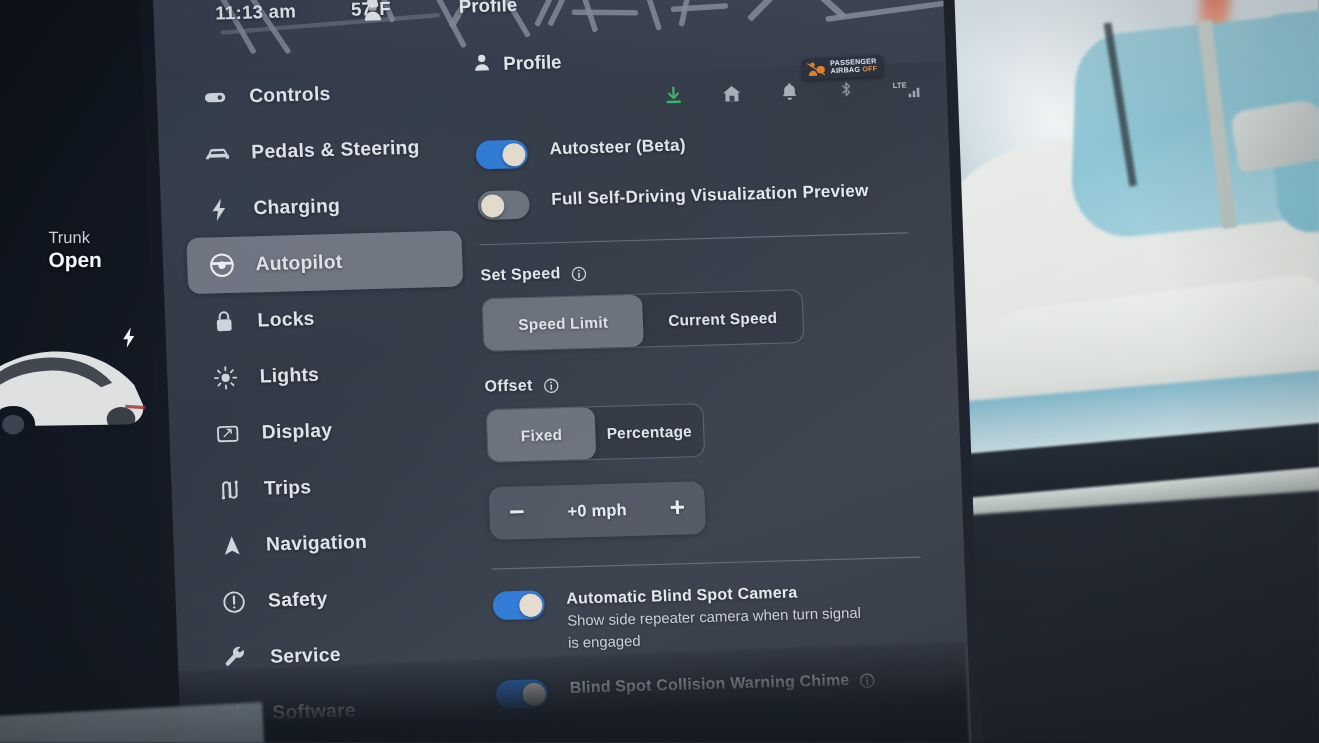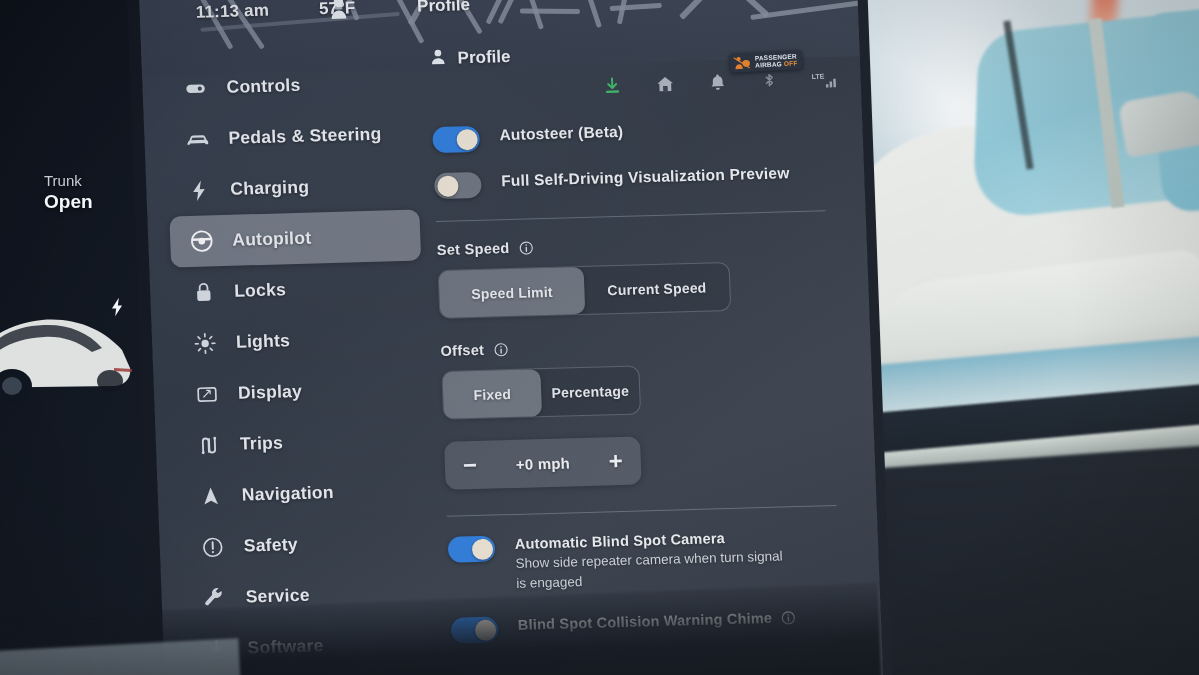--- a/index.html
+++ b/index.html
@@ -174,21 +174,21 @@
     justify-content:space-between; padding:0 18px;
     box-shadow:0 1px 6px rgba(0,0,0,.28); }
   .step-btn{ color:#f2f5f9; font-size:24px; font-weight:bold; line-height:1;
     text-shadow:0 1px 3px rgba(0,0,0,.45); }
   .step-val{ color:#f2f5f9; font-size:15px; font-weight:bold; letter-spacing:.2px;
     text-shadow:0 1px 3px rgba(0,0,0,.45); }
 
   
   .trunk-box{ position:absolute; left:44px; top:172px; z-index:6; }
   .trunk-l1{ color:#c8cfd9; font-size:15px; font-weight:normal;
-    text-shadow:0 1px 4px rgba(0,0,0,.7); }
+    text-shadow:0 1px 4px rgba(0,0,0,.7);margin-top:36px; }
   .trunk-l2{ color:#f3f6fa; font-size:19px; font-weight:bold; margin-top:2px;
     text-shadow:0 1px 4px rgba(0,0,0,.7); }
   .car-render{ position:absolute; left:-36px; top:282px; width:180px; height:135px; z-index:6; }
   .bolt-left{ position:absolute; left:106px; top:296px; z-index:7; color:#f3f6fa; }
 
   
   .airbag{ position:absolute; left:730px; top:52px; z-index:9;
     transform:rotate(-3deg); display:flex; align-items:center; gap:4px;
     background:#2b3240; padding:2px 5px 2px 3px; border-radius:3px;
     box-shadow:0 1px 4px rgba(0,0,0,.5); }

